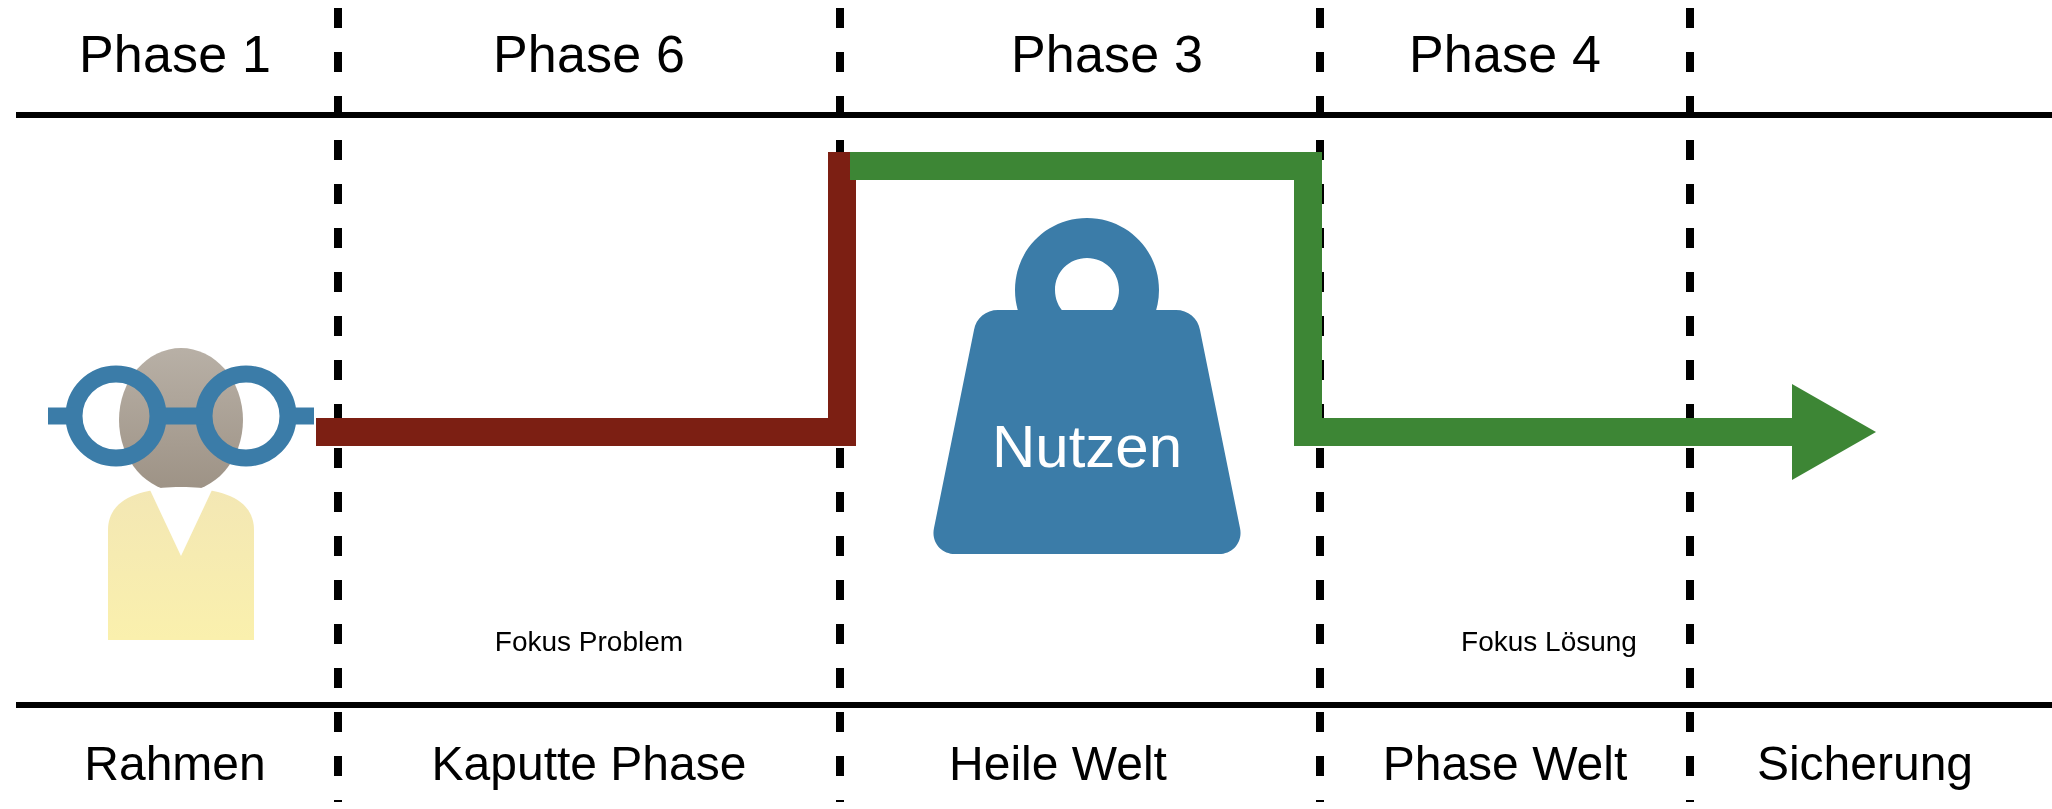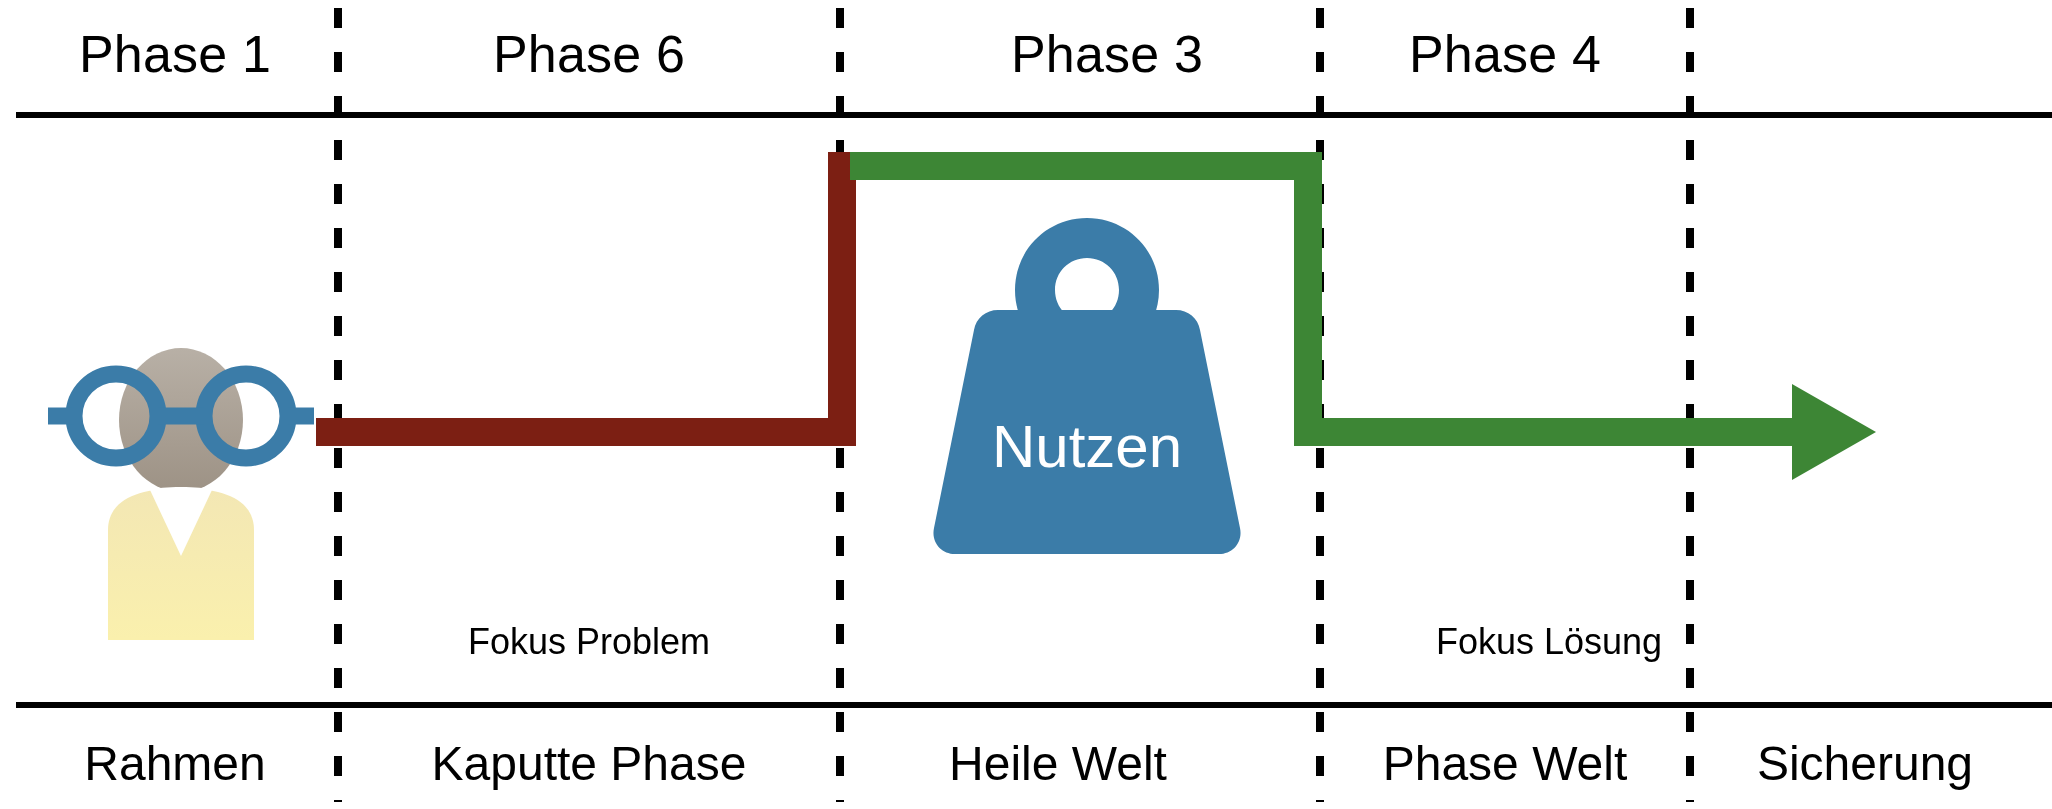--- a/index.html
+++ b/index.html
@@ -51,21 +51,21 @@
     letter-spacing: 0.2px;
     white-space: nowrap;
     color: #000;
   }
 
   
   .focus-label {
     position: absolute;
     top: 620px;
     text-align: center;
-    font-size: 36px;
+    font-size: 28px;
     line-height: 44px;
     white-space: nowrap;
     color: #000;
   }
 
   
   .world-label {
     position: absolute;
     top: 740px;
     text-align: center;

